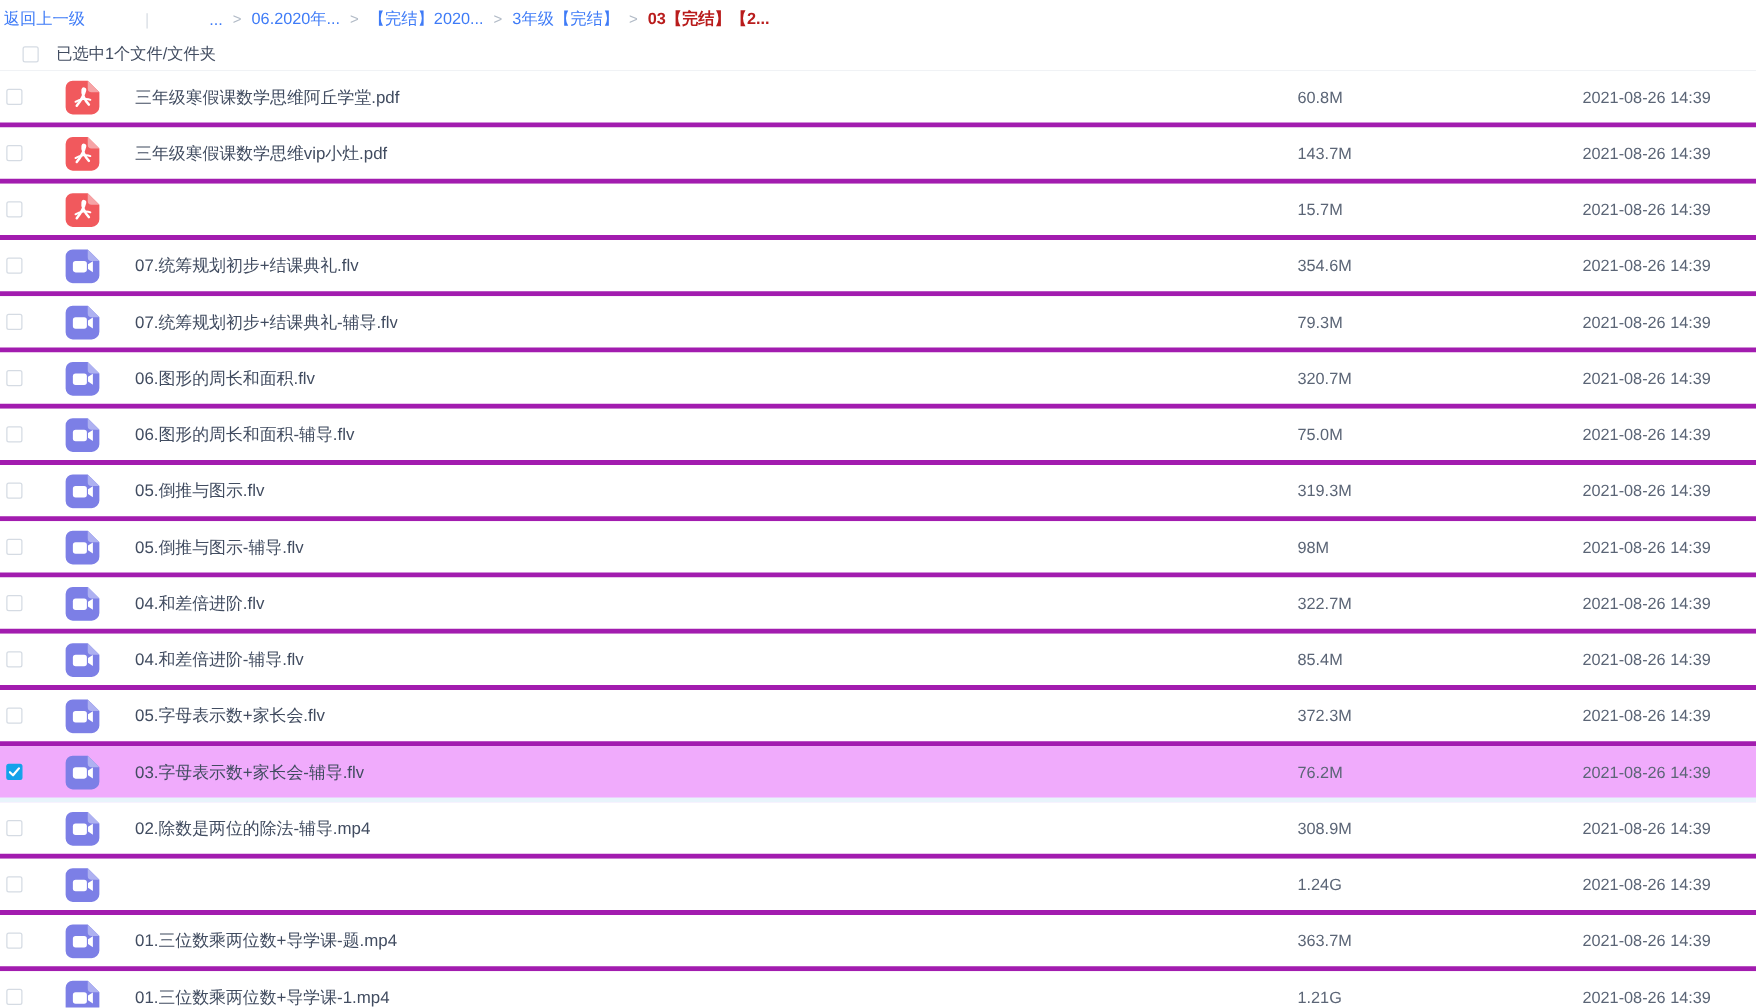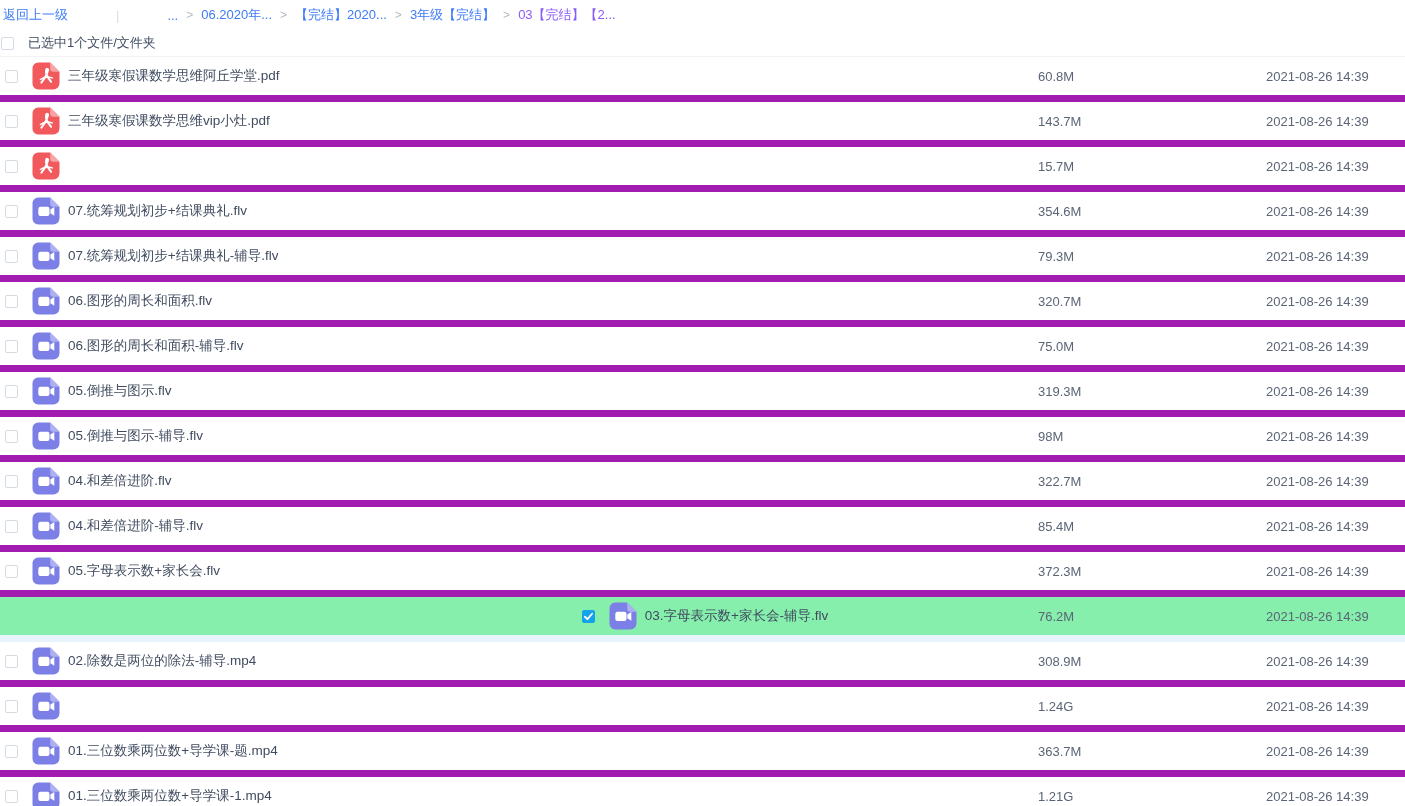--- a/index.html
+++ b/index.html
@@ -14,50 +14,51 @@
   
   .breadcrumb {
     display: flex; align-items: center;
     height: 30px; padding-left: 3px;
     font-size: 13px; white-space: nowrap; gap: 40px;
   }
   .crumb-back { color: #3e7bf7; cursor: pointer; }
   .crumb-divider { color: #d9dee5; margin: 0 8px; }
   .crumb { cursor: pointer; }
   .crumb.link { color: #3e7bf7; }
-  .crumb.current { color: #8b5cf6; cursor: default; }
+  .crumb.current { color: #b91c1c; cursor: default; font-weight: bold; }
   .crumb-sep { color: #b2bbc7; margin: 0 8px; font-size: 12px; }
 
   
   .select-row {
     display: flex; align-items: center;
-    height: 27px; padding-left: 1px;
+    height: 27px; padding-left: 18px;
     border-bottom: 1px solid #f0f2f5;
   }
   .select-row .status-label { margin-left: 14px; font-size: 13px; color: #414c60; }
 
   
   .checkbox {
     width: 13px; height: 13px; flex: 0 0 13px;
     border: 1px solid #d5dbe3; border-radius: 2px; background: #fff;
     display: inline-flex; align-items: center; justify-content: center;
     cursor: pointer;
   }
   .checkbox.checked { background: #14a2ea; border-color: #14a2ea; }
 
   
   .file-list { width: 1405px; }
   .file-row {
     position: relative;
     display: flex; align-items: center;
     height: 45px; padding-left: 5px;
-    border-bottom: 7px solid #a21caf;
+    border-bottom: 4px solid #a21caf;
     background: #fff;
-  }
-  .file-row.selected { background: #86efac; border-bottom-color: #e8f4fb; justify-content: center; }
+    gap: 20px;
+  }
+  .file-row.selected { background: #f0abfc; border-bottom-color: #e8f4fb; }
   .file-icon { width: 28px; height: 28px; flex: 0 0 28px; margin-left: 14px; }
   .file-icon svg { display: block; }
   .file-name {
     margin-left: 8px; font-size: 13.5px; color: #414c60;
     max-width: 900px; white-space: nowrap; overflow: hidden;
     cursor: pointer;
   }
   .file-size { position: absolute; left: 1038px; font-size: 13px; color: #5b6576; }
   .file-date { position: absolute; left: 1266px; font-size: 13px; color: #5b6576; }
 </style>

